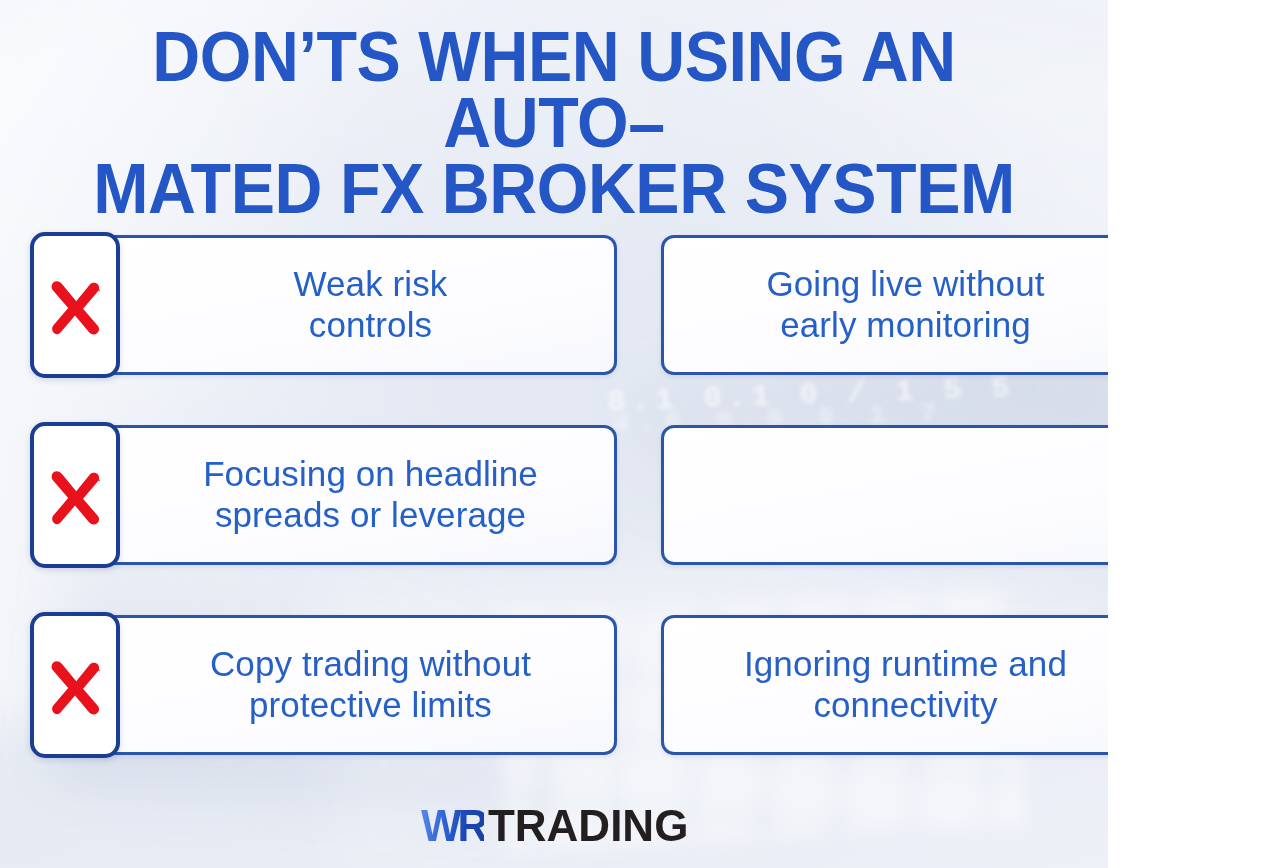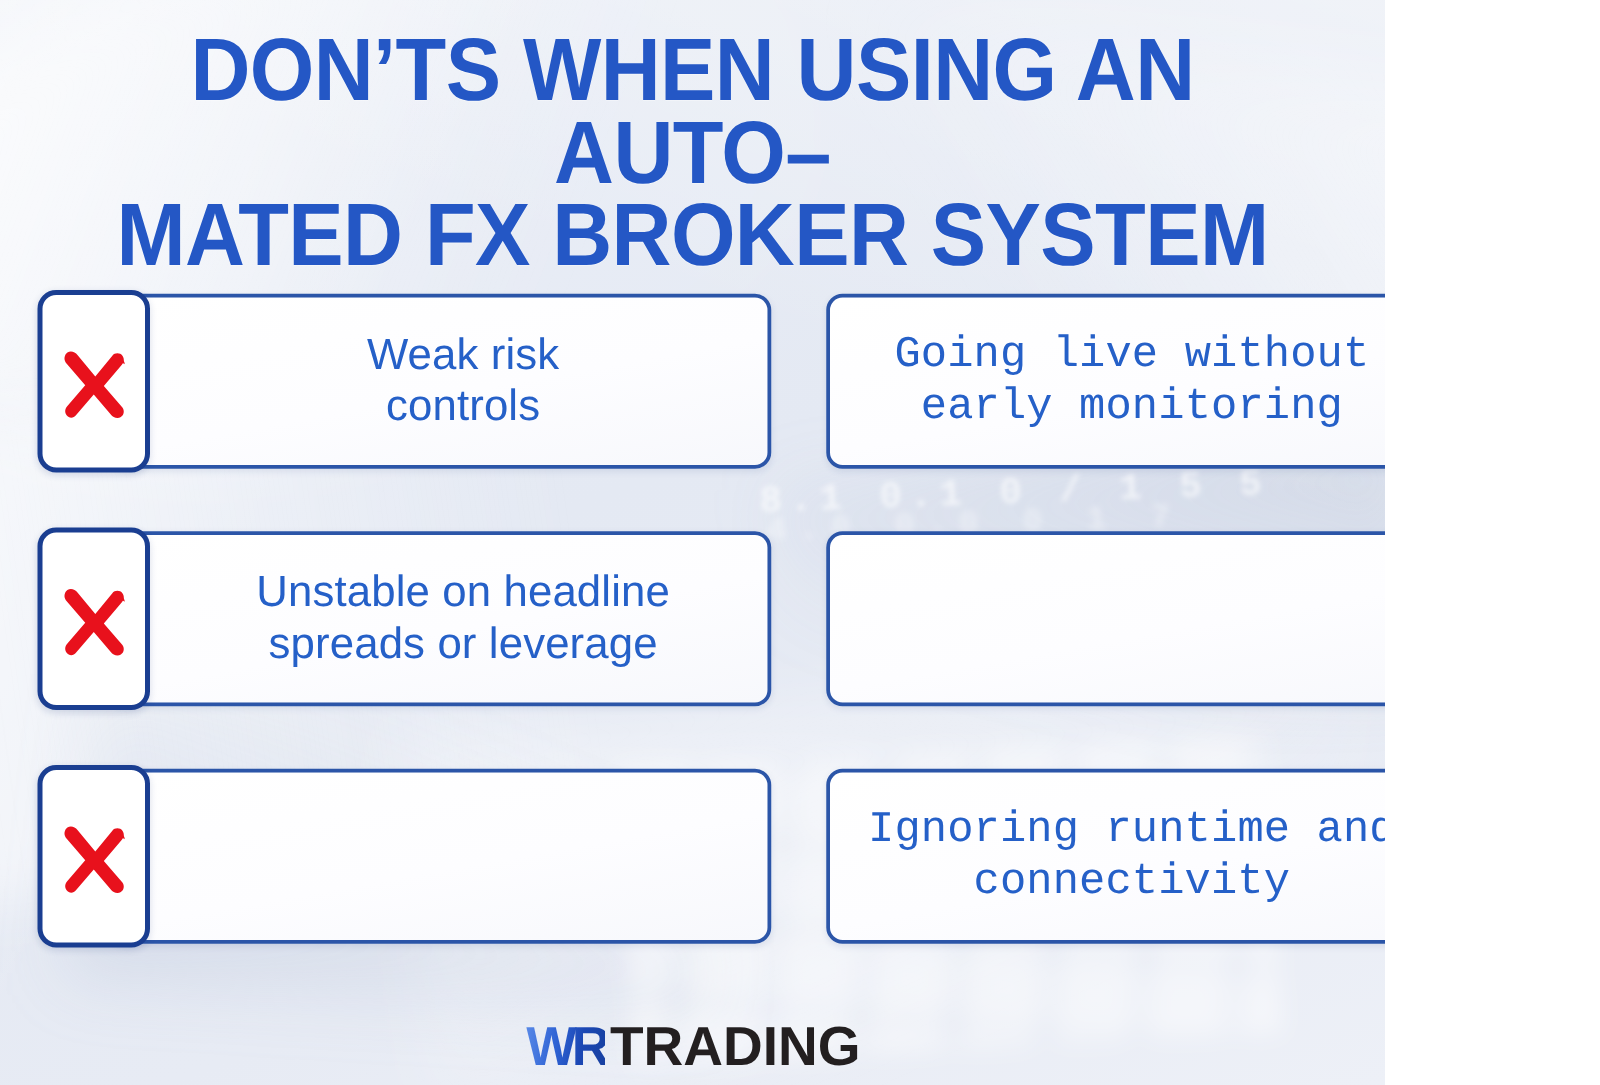--- a/index.html
+++ b/index.html
@@ -145,21 +145,21 @@
     text-align:center;
     color:#2560c8;
     font-size:35px;
     line-height:1.16;
     font-weight:400;
     letter-spacing:0.1px;
     padding:0 10px;
     white-space:pre-line;
   }
   .card.left  .card-text { left:110px; right:16px; }
-  .card.right .card-text { left:16px;  right:114px;font-family:Liberation Mono, monospace; }
+  .card.right .card-text { left:16px;  right:114px; }
 
   
   .icon-chip {
     position:absolute;
     top:0;
     width:90px; height:146px;
     background:#ffffff;
     border:4px solid #1a3e91;
     border-radius:15px;
     display:flex;
@@ -169,21 +169,21 @@
     z-index:3;
   }
   .card.left  .icon-chip { left:0; }
   .card.right .icon-chip { right:0; }
 
   .x-mark { width:62px; height:62px; display:block; }
 
   
   #logo {
     position:absolute;
-    left:0; right:0; bottom:8px;
+    left:0; right:0; bottom:20px;
     text-align:center;
     font-size:0;
     white-space:nowrap;
   }
   .logo-wr, .logo-trading {
     display:inline-block;
     font-weight:bold;
     font-size:44px;
     letter-spacing:-0.5px;
     vertical-align:baseline;
@@ -257,21 +257,21 @@
         <div class="icon-chip">
     <svg class="x-mark" viewBox="0 0 100 100">
       <path d="M16 13 C20 10 26 12 29 16 L52 44 L74 17 C77 13 84 13 87 17
                C90 21 89 26 86 29 L63 56 L87 84 C90 88 89 94 85 96
                C81 99 75 97 72 93 L50 67 L27 94 C24 98 18 98 15 94
                C12 90 13 85 16 82 L39 55 L14 26 C11 22 12 16 16 13 Z" fill="#e8111c"></path>
       <path d="M17 84 C19 88 21 92 20 96 C17 94 15 90 14 86 Z" fill="#e8111c"></path>
       <path d="M85 20 C88 22 90 25 90 28 C87 27 85 24 84 21 Z" fill="#e8111c"></path>
     </svg>
         </div>
-        <div class="card-text">Unstable on headline
+        <div class="card-text">Focusing on headline
 spreads or leverage</div>
       </div>
       <div class="card right">
         <div class="card-body"></div>
         <div class="icon-chip">
     <svg class="x-mark" viewBox="0 0 100 100">
       <path d="M16 13 C20 10 26 12 29 16 L52 44 L74 17 C77 13 84 13 87 17
                C90 21 89 26 86 29 L63 56 L87 84 C90 88 89 94 85 96
                C81 99 75 97 72 93 L50 67 L27 94 C24 98 18 98 15 94
                C12 90 13 85 16 82 L39 55 L14 26 C11 22 12 16 16 13 Z" fill="#e8111c"></path>
@@ -285,20 +285,22 @@
         <div class="icon-chip">
     <svg class="x-mark" viewBox="0 0 100 100">
       <path d="M16 13 C20 10 26 12 29 16 L52 44 L74 17 C77 13 84 13 87 17
                C90 21 89 26 86 29 L63 56 L87 84 C90 88 89 94 85 96
                C81 99 75 97 72 93 L50 67 L27 94 C24 98 18 98 15 94
                C12 90 13 85 16 82 L39 55 L14 26 C11 22 12 16 16 13 Z" fill="#e8111c"></path>
       <path d="M17 84 C19 88 21 92 20 96 C17 94 15 90 14 86 Z" fill="#e8111c"></path>
       <path d="M85 20 C88 22 90 25 90 28 C87 27 85 24 84 21 Z" fill="#e8111c"></path>
     </svg>
         </div>
+        <div class="card-text">Copy trading without
+protective limits</div>
       </div>
       <div class="card right">
         <div class="card-body"></div>
         <div class="icon-chip">
     <svg class="x-mark" viewBox="0 0 100 100">
       <path d="M16 13 C20 10 26 12 29 16 L52 44 L74 17 C77 13 84 13 87 17
                C90 21 89 26 86 29 L63 56 L87 84 C90 88 89 94 85 96
                C81 99 75 97 72 93 L50 67 L27 94 C24 98 18 98 15 94
                C12 90 13 85 16 82 L39 55 L14 26 C11 22 12 16 16 13 Z" fill="#e8111c"></path>
       <path d="M17 84 C19 88 21 92 20 96 C17 94 15 90 14 86 Z" fill="#e8111c"></path>

